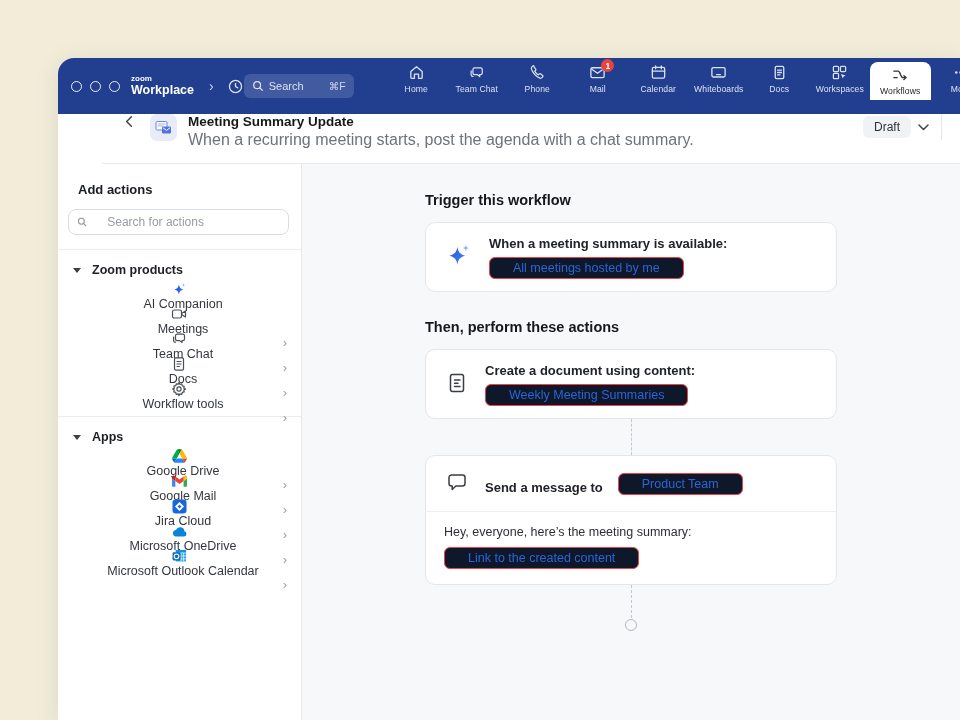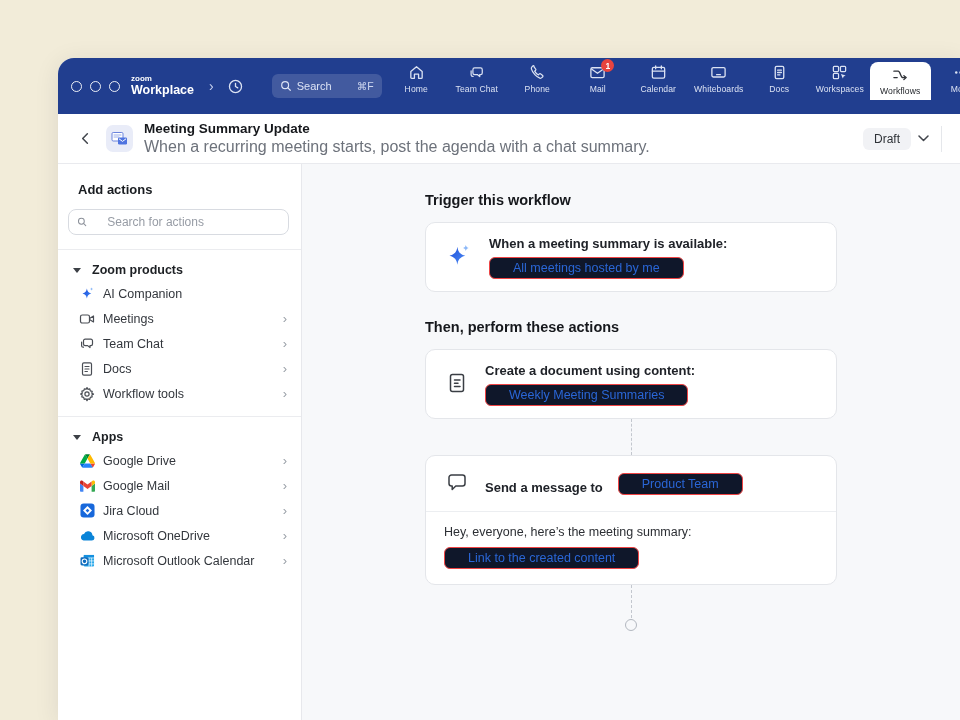--- a/index.html
+++ b/index.html
@@ -18,52 +18,52 @@
   }
   
   .topbar { height:56px; background:#213e8f; flex-shrink:0; position:relative; display:flex; align-items:center; }
   .traffic { display:flex; gap:8px; margin-left:13px; }
   .traffic span { width:11px; height:11px; border:1.5px solid rgba(255,255,255,.9); border-radius:50%; display:block; }
   .brand { margin-left:11px; color:#fff; line-height:1; }
   .brand .z { font-size:8px; font-weight:700; display:block; margin-bottom:1px; }
   .brand .w { font-size:12.5px; font-weight:700; display:block; }
   .tb-chev { color:#c7d1ee; font-size:14px; margin-left:15px; line-height:1; }
   .history { margin-left:13px; display:flex; }
-  .searchbox { margin-left:28px; width:110px; height:24px; background:rgba(255,255,255,.15); border-radius:6px;
+  .searchbox { margin-left:0; width:110px; height:24px; background:rgba(255,255,255,.15); border-radius:6px;
     display:flex; align-items:center; gap:5px; padding:0 8px; color:#dce3f5; font-size:11px; }
   .searchbox .kbd { margin-left:auto; font-size:10.5px; color:#cfd8f0; }
   .nav { position:absolute; left:328px; top:0; height:42px; display:flex; }
   .nav-item { width:60.5px; height:42px; display:flex; flex-direction:column; align-items:center; justify-content:center; gap:3px; color:#dbe2f3; cursor:pointer; }
   .nav-item .ni-icon { height:17px; display:flex; align-items:flex-end; position:relative; }
   .nav-item .lbl { font-size:8.6px; letter-spacing:.1px; white-space:nowrap; }
   .nav-item.active { background:#ffffff; height:38px; margin-top:4px; border-radius:8px 8px 0 0; color:#24272c; }
   .badge { position:absolute; top:-5px; right:-8px; min-width:13px; height:13px; background:#e8443f; color:#fff;
     font-size:8.5px; font-weight:700; border-radius:8px; display:flex; align-items:center; justify-content:center; padding:0 3px; }
   
-  .header { height:50px; background:#fff; border-bottom:1px solid #e9eaee; display:flex; align-items:center; flex-shrink:0; }
+  .header { height:50px; background:#fff; border-bottom:1px solid #e9eaee; display:flex; align-items:flex-start; flex-shrink:0;margin-left:44px; }
   .back { margin-left:20px; color:#42464d; display:flex; cursor:pointer; }
   .appicon { width:27px; height:27px; background:#e9ecf8; border-radius:7px; margin-left:13px; display:flex; align-items:center; justify-content:center; }
   .titles { margin-left:11px; }
   .title { font-size:13.5px; font-weight:700; color:#16181c; }
   .subtitle { font-size:16px; color:#6d727b; margin-top:2px; }
   .header-right { margin-left:auto; display:flex; align-items:center; }
   .draft-pill { background:#f1f2f5; border-radius:6px; padding:4px 11px; font-size:12px; color:#2e3237; cursor:pointer; }
   .draft-chev { margin:0 12px 0 7px; display:flex; cursor:pointer; }
   .hdr-divider { width:1px; height:26px; background:#e5e7eb; margin-right:18px; }
   
   .bodyrow { flex:1; display:flex; min-height:0; }
   .sidebar { width:244px; background:#fff; border-right:1px solid #e7e8ec; flex-shrink:0; overflow:hidden; }
   .sb-heading { font-size:13px; font-weight:700; color:#191c20; margin:18px 0 0 20px; }
   .sb-search { margin:12px 12px 0 10px; height:26px; border:1px solid #d8dbe1; border-radius:8px; display:flex; align-items:center; gap:20px; padding:0 8px; }
   .sb-search input { border:none; outline:none; width:100%; font-size:12px; color:#30343a; font-family:"Liberation Sans",sans-serif; background:transparent; }
   .sb-search input::placeholder { color:#979ca5; }
   .sb-divider { height:1px; background:#ebecef; margin-top:14px; }
   .sb-section-title { display:flex; align-items:center; margin:13px 12px 4px 15px; font-size:12.5px; font-weight:700; color:#1d2024; cursor:pointer; }
   .sb-section-title .tri { width:0; height:0; border-left:4px solid transparent; border-right:4px solid transparent; border-top:5px solid #3c4046; margin-right:11px; }
-  .sb-item { display:flex; align-items:center; height:25px; padding:0 14px 0 21px; font-size:12.5px; color:#33373d; cursor:pointer; }
+  .sb-item { display:flex; align-items:center; height:25px; padding:0 14px 0 21px; font-size:12.5px; color:#33373d; cursor:pointer;flex-direction:column; }
   .sb-item .sbi { width:16px; height:16px; display:flex; align-items:center; justify-content:center; margin-right:8px; flex-shrink:0; }
   .sb-item .chev { margin-left:auto; color:#9aa0a8; font-size:13px; line-height:1; }
   
   .canvas { flex:1; background:#f7f8fa; overflow:hidden; padding:27px 0 0 123px; }
   .flow { width:412px; }
   .flow-heading { font-size:14.5px; font-weight:700; color:#16181c; line-height:18px; }
   .mb13 { margin-bottom:13px; } .mt26 { margin-top:26px; }
   .card { background:#fff; border:1px solid #e4e6ea; border-radius:10px; }
   .card-row { display:flex; align-items:center; padding:13px 16px 12px 20px; gap:17px; }
   .card-text-bold { font-size:13px; font-weight:700; color:#202329; }

